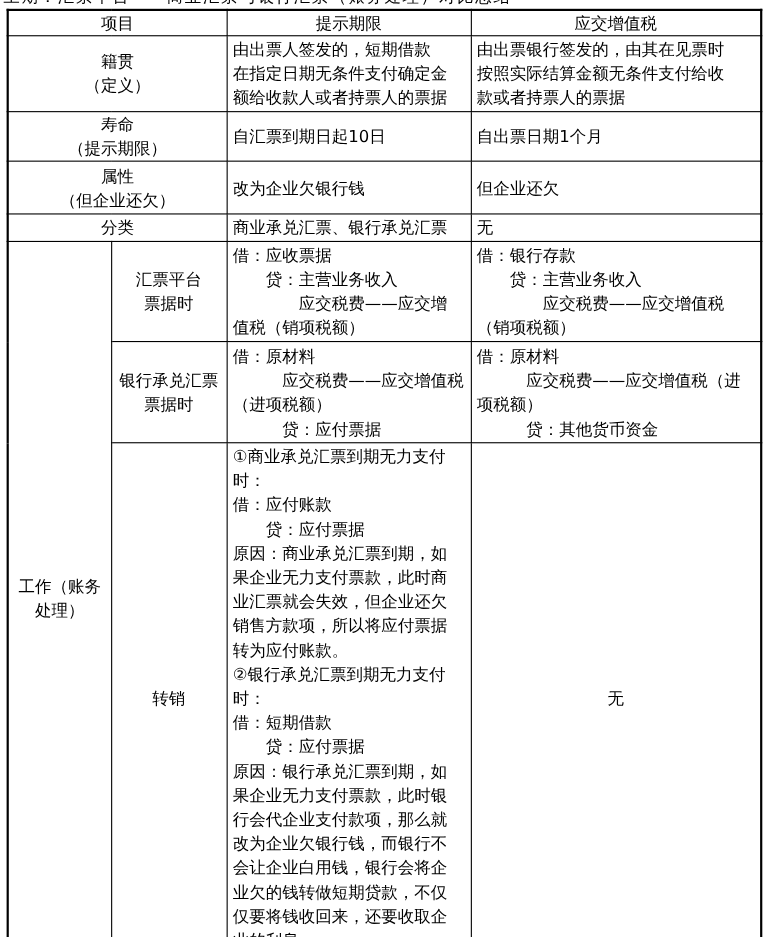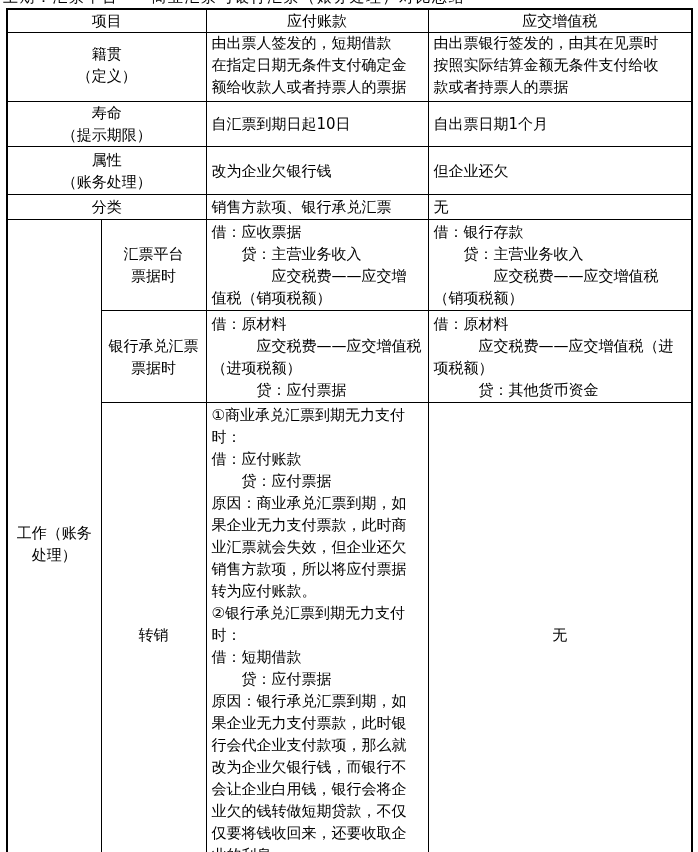--- a/index.html
+++ b/index.html
@@ -31,21 +31,21 @@
   .lbl{
     text-align:center;white-space:pre-wrap;word-break:break-all;
     padding:0 2px;
   }
   .content{
     text-align:left;white-space:pre-wrap;word-break:break-all;
     padding:1px 3px 1px 5px;
   }
   .v-top{vertical-align:top;}
   .c-both{text-align:center;vertical-align:middle;}
-  .h21{height:21px;} .h65{height:65px;font-family:Liberation Mono, monospace;} .h44{height:44px;margin-left:20px;} .h48{height:48px;}
+  .h21{height:21px;} .h65{height:65px;} .h44{height:44px;margin-left:20px;} .h48{height:48px;}
   .h22{height:22px;} .h87{height:87px;} .h92{height:92px;} .h458{height:458px;}
 </style>
 </head>
 <body>
 
 <div class="top-strip">
   <span>上期：汇票平台——商业汇票与银行汇票（账务处理）对比总结</span>
 </div>
 
 <div class="table-wrap">
@@ -53,21 +53,21 @@
     <colgroup>
       <col style="width:94px">
       <col style="width:105px">
       <col style="width:222px">
       <col style="width:264px">
     </colgroup>
 
     <tbody>
         <tr class="h21">
       <th colspan="2">项目</th>
-      <th>应付账款</th>
+      <th>提示期限</th>
       <th>应交增值税</th>
     </tr>
 
     <tr class="h65">
       <td colspan="2" class="lbl">籍贯
 （定义）</td>
       <td class="content">由出票人签发的，短期借款
 在指定日期无条件支付确定金
 额给收款人或者持票人的票据</td>
       <td class="content">由出票银行签发的，由其在见票时
@@ -77,28 +77,28 @@
 
     <tr class="h44">
       <td colspan="2" class="lbl">寿命
 （提示期限）</td>
       <td class="content">自汇票到期日起10日</td>
       <td class="content">自出票日期1个月</td>
     </tr>
 
     <tr class="h48">
       <td colspan="2" class="lbl">属性
-（账务处理）</td>
+（但企业还欠）</td>
       <td class="content">改为企业欠银行钱</td>
       <td class="content">但企业还欠</td>
     </tr>
 
     <tr class="h22">
       <td colspan="2" class="lbl">分类</td>
-      <td class="content">销售方款项、银行承兑汇票</td>
+      <td class="content">商业承兑汇票、银行承兑汇票</td>
       <td class="content">无</td>
     </tr>
 
     <tr class="h87">
       <td rowspan="3" class="lbl">工作（账务
 处理）</td>
       <td class="lbl">汇票平台
 票据时</td>
       <td class="content">借：应收票据
 　　贷：主营业务收入

